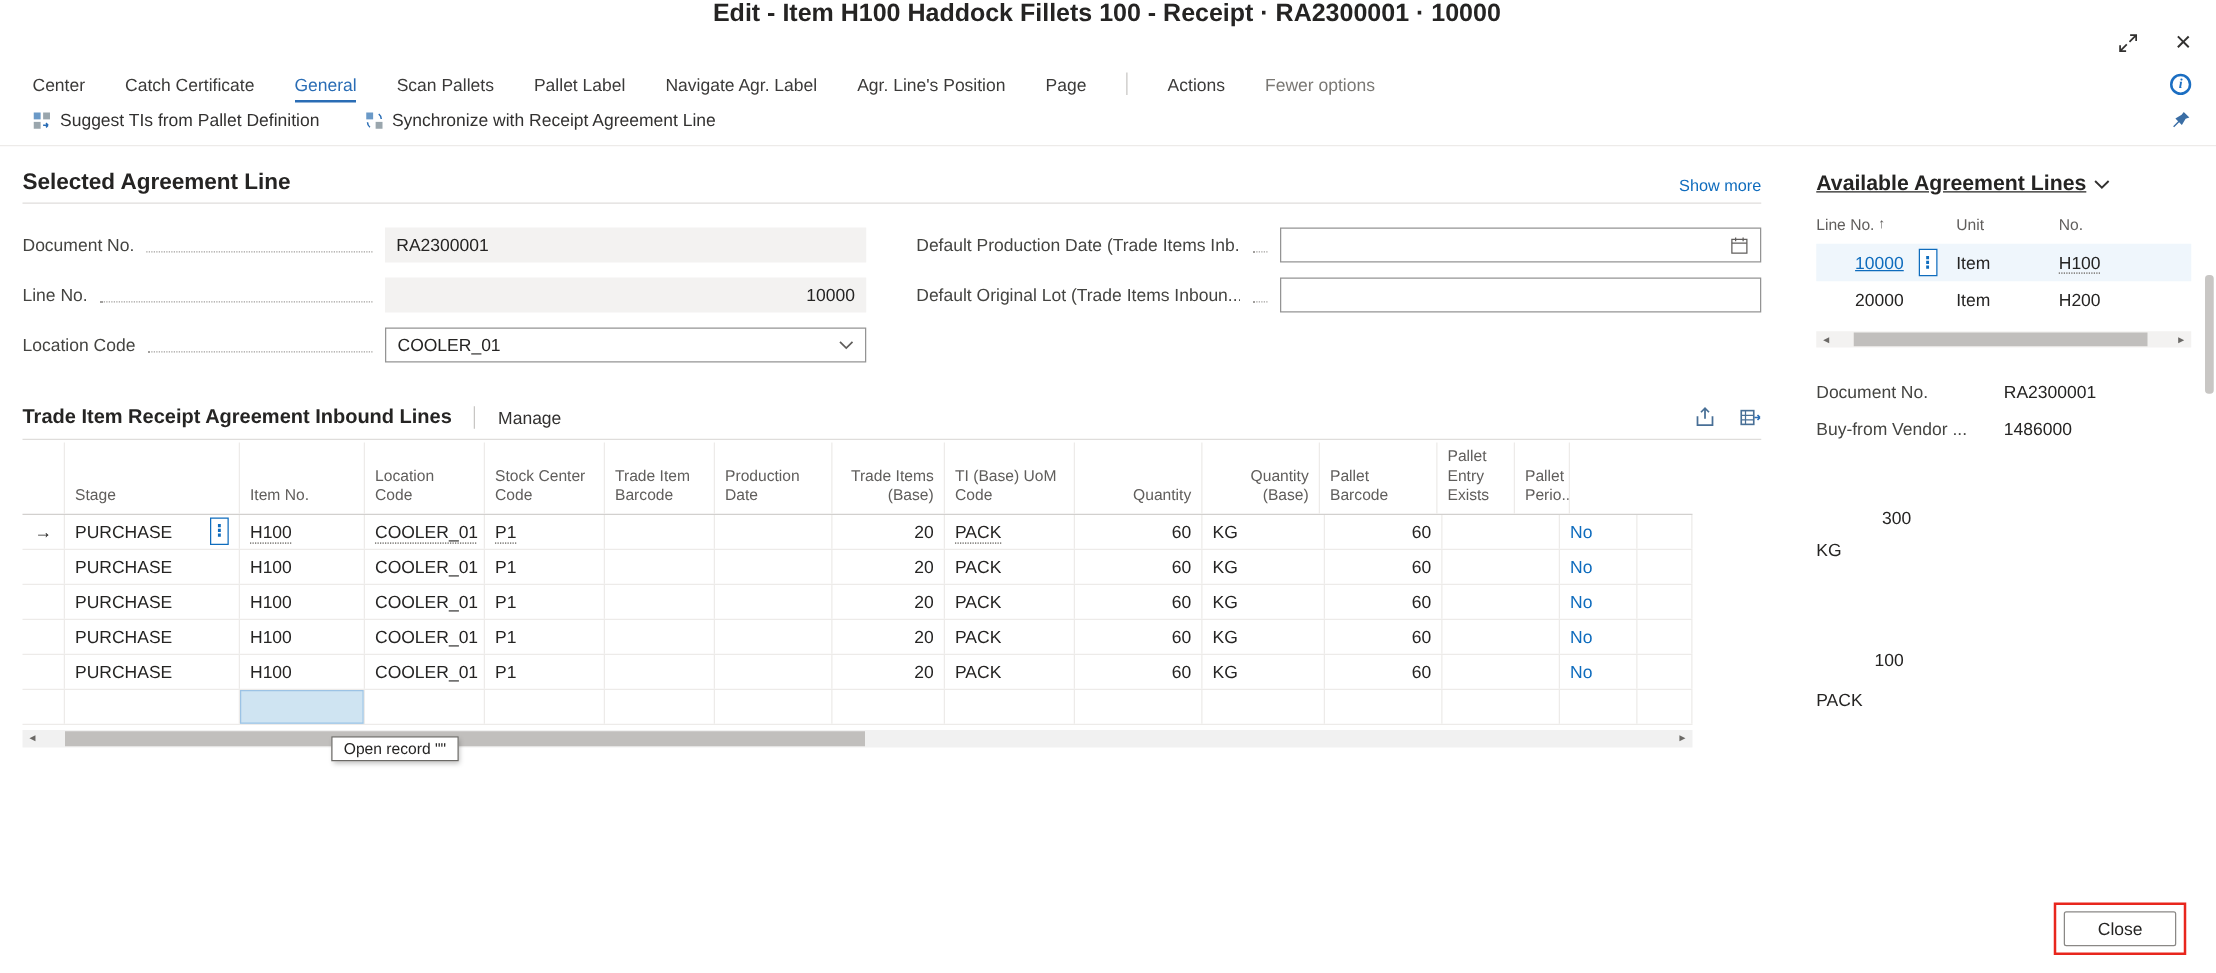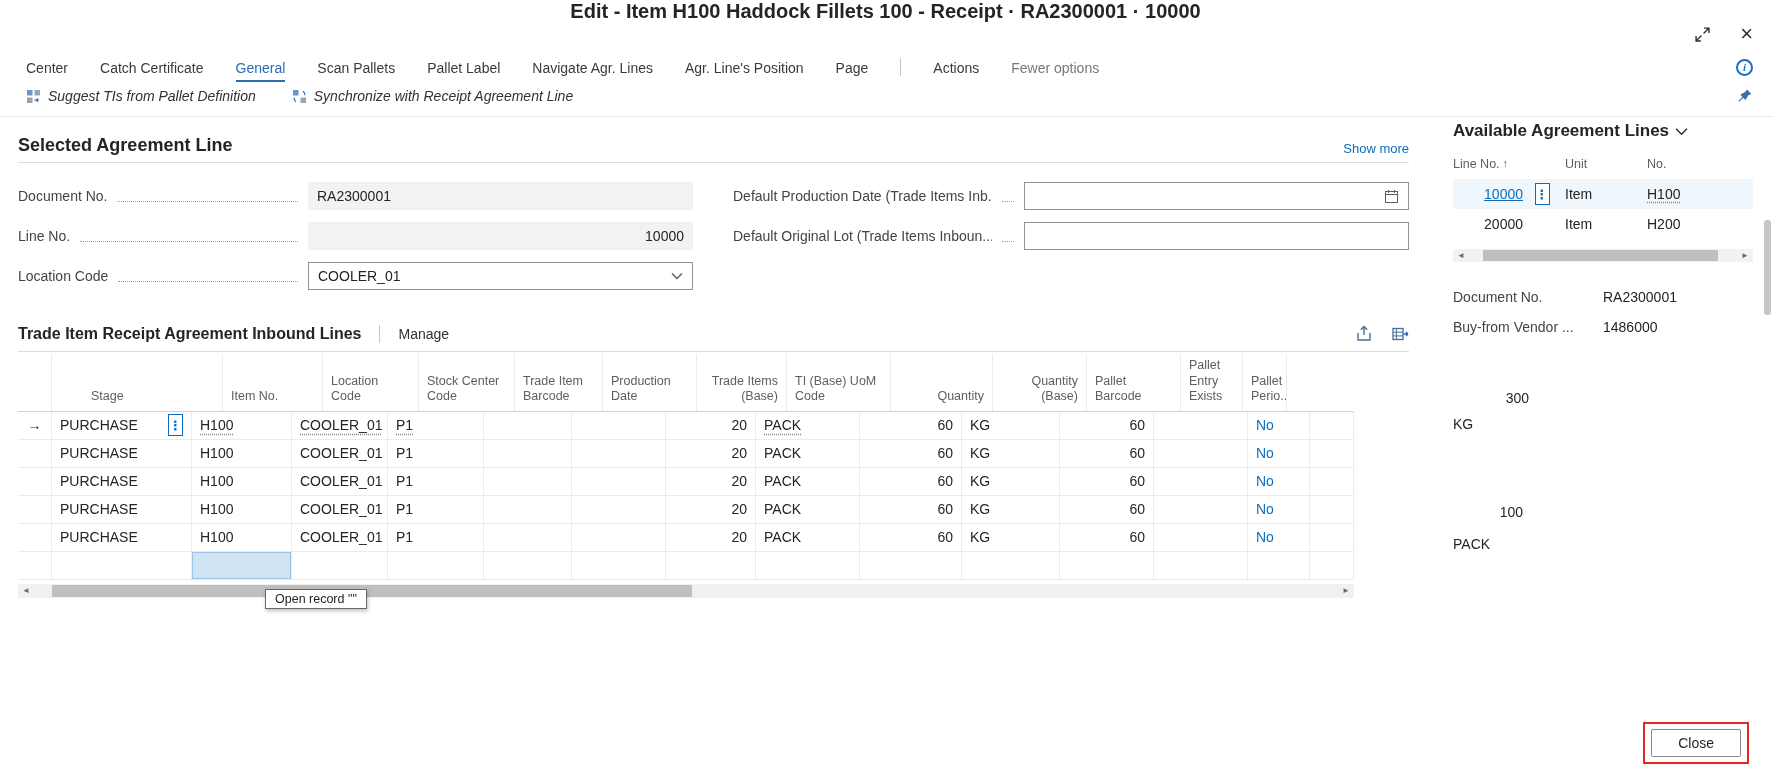--- a/index.html
+++ b/index.html
@@ -19,21 +19,21 @@
   .tab { padding:8px 0 6px; cursor:pointer; white-space:nowrap; }
   .tab.active { color:#2a6db5; box-shadow: inset 0 -2px 0 #2a6db5; }
   .divider-v { width:1px; height:18px; background:#c8c6c4; }
   .fewer { color:#7a7874; }
   .info-wrap { margin-left:auto; }
   .info { width:17px; height:17px; border:2px solid #1b6ec2; border-radius:50%; color:#1b6ec2;
           font-size:11px; font-weight:700; font-style:italic; display:flex; align-items:center; justify-content:center;
           font-family:"Liberation Serif",serif; }
   
   .actionbar { display:flex; align-items:center; gap:36px; padding:4px 20px 12px 26px; border-bottom:1px solid #edebe9; }
-  .actionbtn { display:flex; align-items:center; gap:7px; font-size:14px; color:#323130; cursor:pointer;font-style:italic; }
+  .actionbtn { display:flex; align-items:center; gap:7px; font-size:14px; color:#323130; cursor:pointer; }
   .pin-wrap { margin-left:auto; }
   
   .main { display:flex; padding:0 20px 0 18px; gap:44px; align-items:flex-start; }
   .content { flex:1 1 auto; min-width:0; }
   .factbox { width:300px; flex:0 0 300px; }
   
   .sec-head { display:flex; align-items:flex-end; border-bottom:1px solid #dfdddb; padding-bottom:6px; margin-top:18px; }
   .sec-title { font-size:18px; font-weight:700; color:#252423; }
   .show-more { margin-left:auto; color:#0f6cbd; font-size:13px; cursor:pointer; }
   
@@ -70,21 +70,21 @@
           display:flex; align-items:center; justify-content:center; font-size:13px; font-weight:700; }
   
   .hscroll-wrap { position:relative; width:1336px; }
   .hscroll { display:flex; align-items:center; height:14px; background:#f1f1f1; margin-top:4px; }
   .sarrow { font-size:8px; color:#6b6966; padding:0 4px; line-height:1; }
   .track { position:relative; flex:1; height:100%; }
   .thumb { position:absolute; left:18px; width:640px; top:1px; bottom:1px; background:#c1bfbd; }
   .tooltip { position:absolute; left:247px; top:5px; background:#fff; border:1px solid #6b6966;
              box-shadow:1px 2px 4px rgba(0,0,0,.25); padding:2px 9px; font-size:12.5px; color:#252423; z-index:6; white-space:nowrap; }
   
-  .fb-head { display:flex; align-items:center; gap:6px; margin-top:4px; margin-bottom:16px; }
+  .fb-head { display:flex; align-items:center; gap:6px; margin-top:20px; margin-bottom:16px;text-decoration:underline; }
   .fb-title { font-size:17px; font-weight:700; color:#252423; }
   .fb-hrow { display:flex; color:#605e5c; font-size:12.5px; padding-bottom:8px; align-items:center; }
   .fb-row { display:flex; align-items:center; height:30px; font-size:14px; }
   .fb-row.sel { background:#eff6fc; }
   .fb-c1 { width:72px; flex:0 0 72px; display:flex; justify-content:flex-end; padding-right:2px; }
   .fb-hrow .fb-c1 { justify-content:flex-start; gap:3px; }
   .fb-copt { width:34px; flex:0 0 34px; display:flex; justify-content:center; }
   .fb-c2 { width:82px; flex:0 0 82px; padding-left:6px; }
   .fb-c3 { flex:1; padding-left:6px; }
   .fb-link { color:#0f6cbd; text-decoration:underline; cursor:pointer; }
@@ -124,21 +124,21 @@
     <span class="wicon close">×</span>
   </div>
 </div>
 
 <div class="ribbon">
   <span class="tab">Center</span>
   <span class="tab">Catch Certificate</span>
   <span class="tab active">General</span>
   <span class="tab">Scan Pallets</span>
   <span class="tab">Pallet Label</span>
-  <span class="tab">Navigate Agr. Lines</span>
+  <span class="tab">Navigate Agr. Label</span>
   <span class="tab">Agr. Line's Position</span>
   <span class="tab">Page</span>
   <span class="divider-v"></span>
   <span class="tab">Actions</span>
   <span class="tab fewer">Fewer options</span>
   <span class="info-wrap">
       <span class="info">i</span>
     </span>
 </div>
 
@@ -250,21 +250,21 @@
               <path d="M2 7.2h10M2 10.9h10M5.4 3.5v11" stroke="#486f96" stroke-width="1"></path>
               <path d="M12.5 9h4.5m0 0l-2-2m2 2l-2 2" stroke="#2a6db5" stroke-width="1.3" fill="none"></path>
             </svg>
         </span>
       </span>
     </div>
 
     <div class="grid">
       <div class="g-header" id="grid-header">
           <div class="g-hcell marker"></div>
-          <div class="g-hcell" style="width: 140px; flex: 0 0 140px; margin-left: 31px;">Stage</div>
+          <div class="g-hcell" style="width: 140px; flex: 0 0 140px;">Stage</div>
           <div class="g-hcell" style="width: 100px; flex: 0 0 100px;">Item No.</div>
           <div class="g-hcell" style="width: 96px; flex: 0 0 96px;">Location Code</div>
           <div class="g-hcell" style="width: 96px; flex: 0 0 96px;">Stock Center Code</div>
           <div class="g-hcell" style="width: 88px; flex: 0 0 88px;">Trade Item Barcode</div>
           <div class="g-hcell" style="width: 94px; flex: 0 0 94px;">Production Date</div>
           <div class="g-hcell num" style="width: 90px; flex: 0 0 90px;">Trade Items (Base)</div>
           <div class="g-hcell" style="width: 104px; flex: 0 0 104px;">TI (Base) UoM Code</div>
           <div class="g-hcell num" style="width: 102px; flex: 0 0 102px;">Quantity</div>
           <div class="g-hcell num" style="width: 94px; flex: 0 0 94px;">Quantity (Base)</div>
           <div class="g-hcell" style="width: 94px; flex: 0 0 94px;">Pallet Barcode</div>

